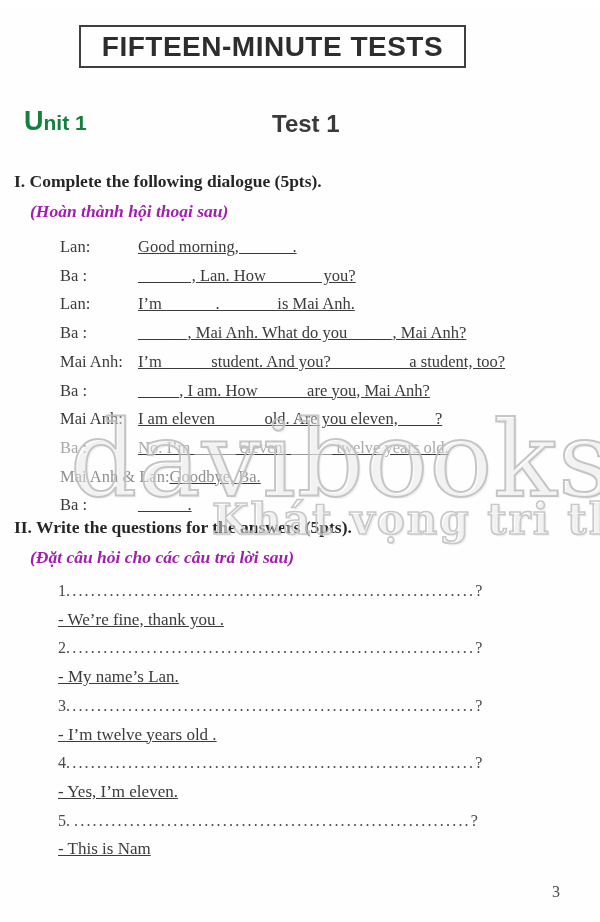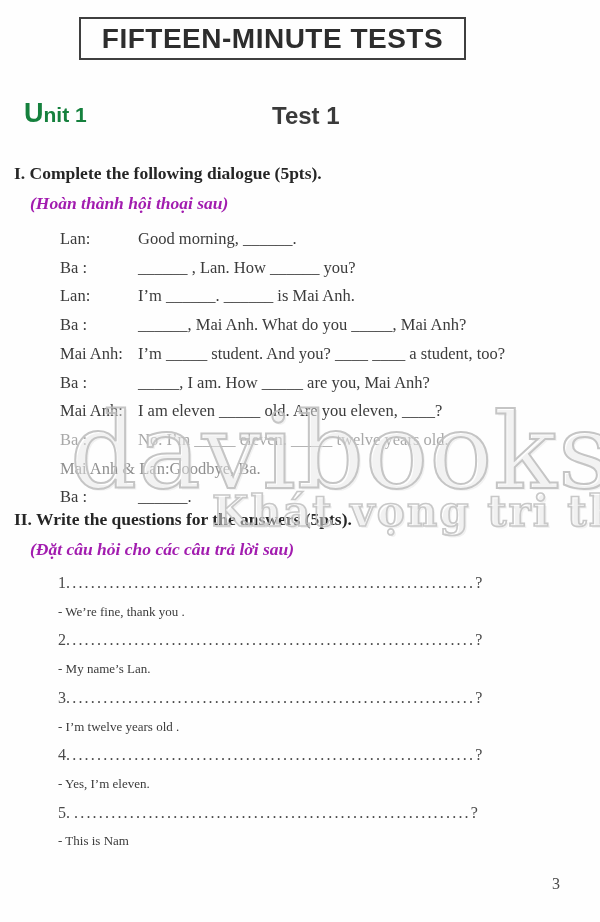--- a/index.html
+++ b/index.html
@@ -4,21 +4,21 @@
 <style>
   * { margin:0; padding:0; box-sizing:border-box; }
   html,body { width:600px; height:922px; }
   body {
     background:#ffffff;
     font-family:"Liberation Serif", serif;
     color:#3b3b3b;
     position:relative;
     overflow:hidden;
   }
-  .page { position:absolute; inset:0; background:#fefefe; }
+  .page { position:absolute; inset:0; background:#fefefe;margin-top:8px; }
 
   
   .title-box {
     position:absolute; left:79px; top:17px; width:387px; height:43px;
     border:2px solid #3f3f3f;
     display:flex; align-items:center; justify-content:center;
   }
   .title-text {
     font-family:"Liberation Sans", sans-serif;
     font-weight:bold; font-size:28px; letter-spacing:.5px; color:#2d2d2d;
@@ -40,31 +40,31 @@
   
   .section1 { position:absolute; left:14px; top:162px; width:576px; }
   .section2 { position:absolute; left:14px; top:508px; width:576px; }
   .s-heading { font-weight:bold; font-size:17.5px; color:#262626; line-height:22px; }
   .s-sub {
     font-weight:bold; font-style:italic; font-size:17.5px; color:#a21caf;
     margin:8px 0 0 16px; line-height:22px;
   }
 
   
-  .dialogue { margin:11px 0 0 46px; }
+  .dialogue { margin:11px 0 0 46px;text-decoration:underline; }
   .d-row { line-height:28.7px; font-size:16.5px; }
   .speaker { display:inline-block; min-width:78px; }
   .d-row.faded-1 { color:#a8a8a8; }
   .d-row.faded-2 { color:#8f8f8f; }
 
   
   .items { margin:9px 0 0 44px; }
   .q-line { line-height:28.7px; font-size:16px; color:#4a4a4a; white-space:nowrap; }
   .q-dots { letter-spacing:2.2px; }
-  .a-line { line-height:28.7px; font-size:13px; color:#3b3b3b; }
+  .a-line { line-height:28.7px; font-size:17px; color:#3b3b3b;text-decoration:underline; }
 
   
   .wm-main {
     position:absolute; left:70px; top:400px;
     font-family:"DejaVu Serif", serif;
     font-size:105px; line-height:1; letter-spacing:1px;
     color:transparent;
     -webkit-text-stroke:2px #bfbfbf;
     text-shadow:2px 2px 0 rgba(230,230,230,.55);
     opacity:.9; pointer-events:none; z-index:5; white-space:nowrap;

